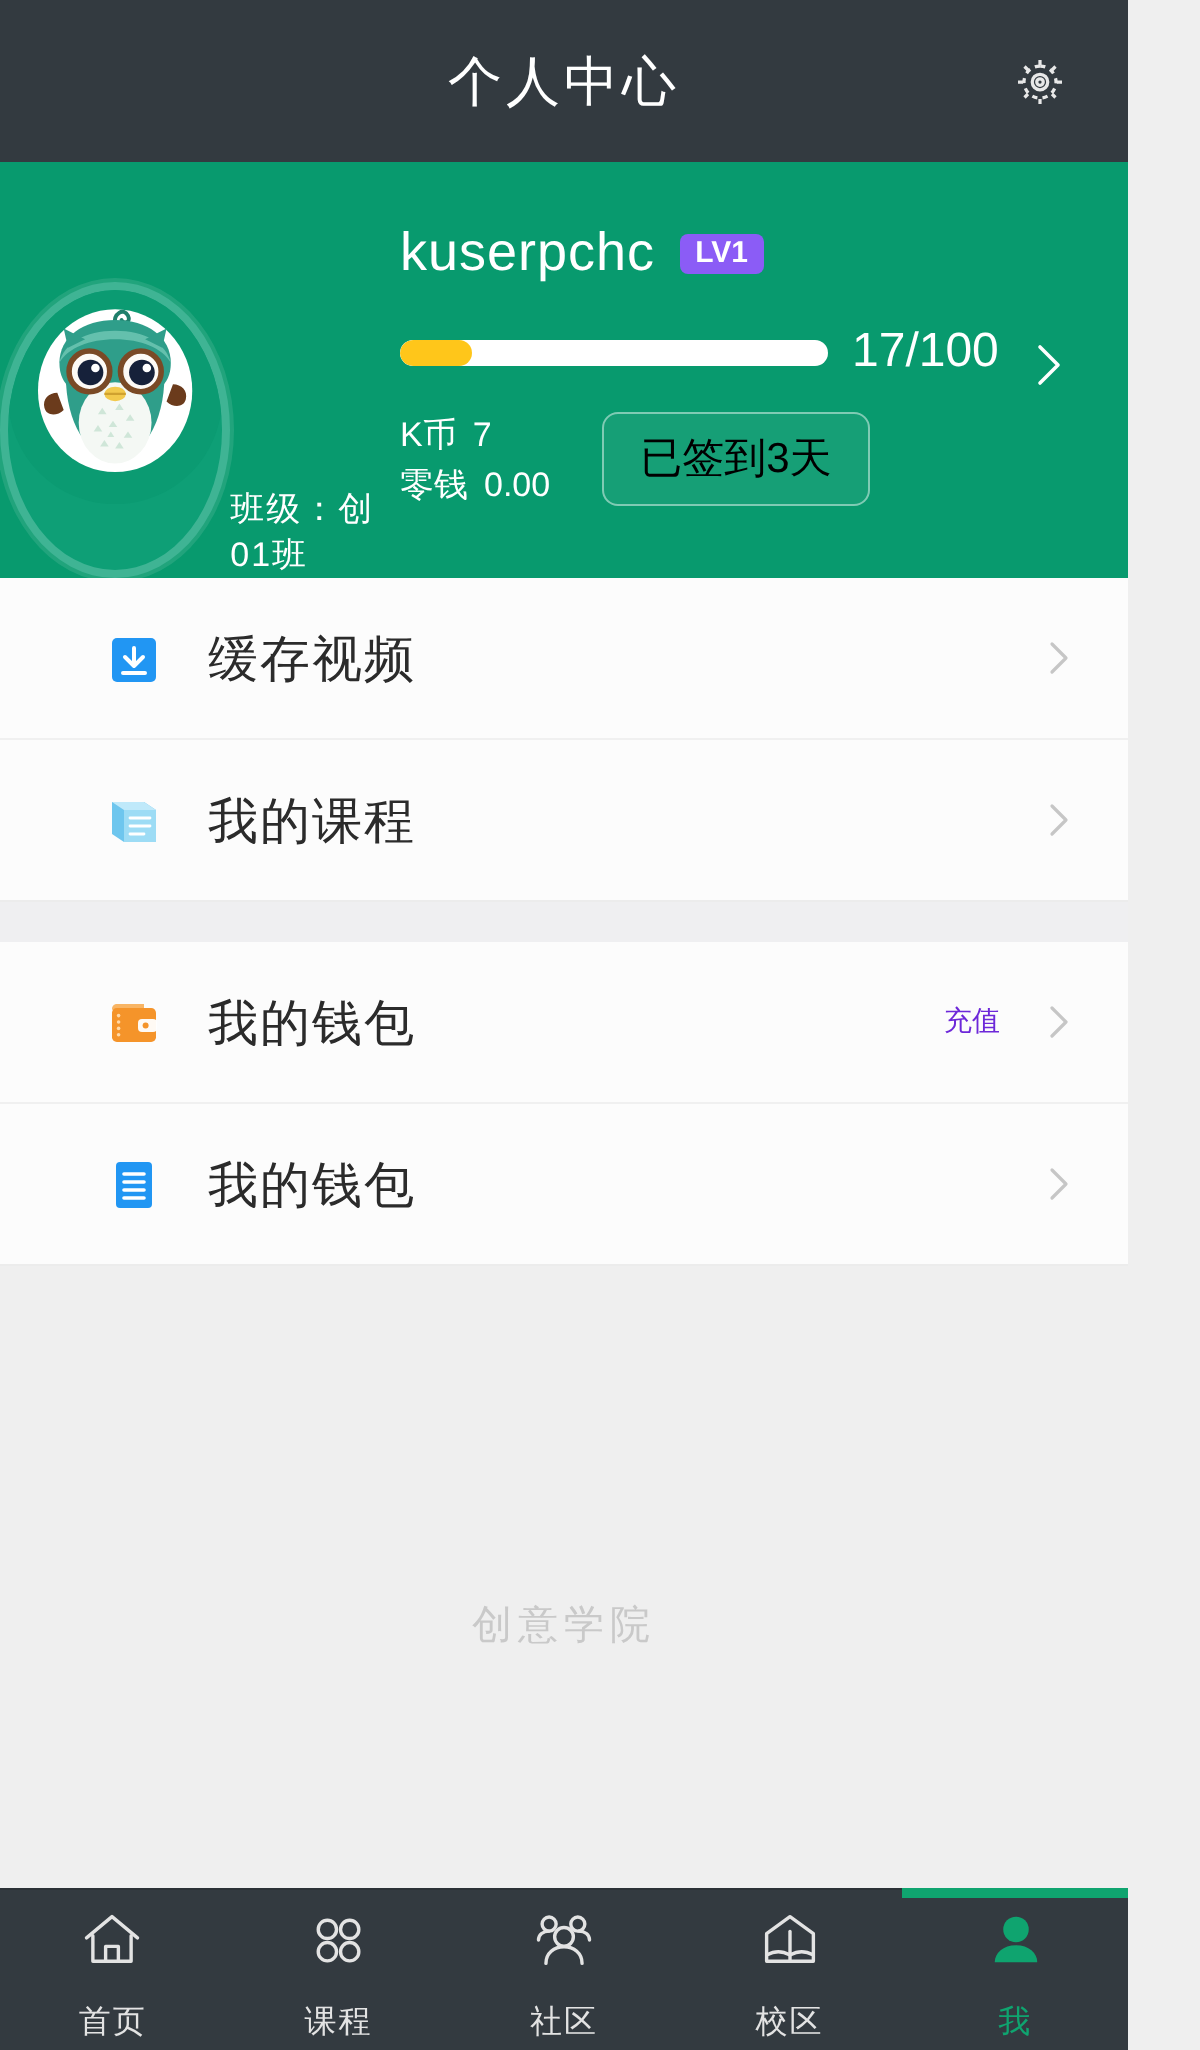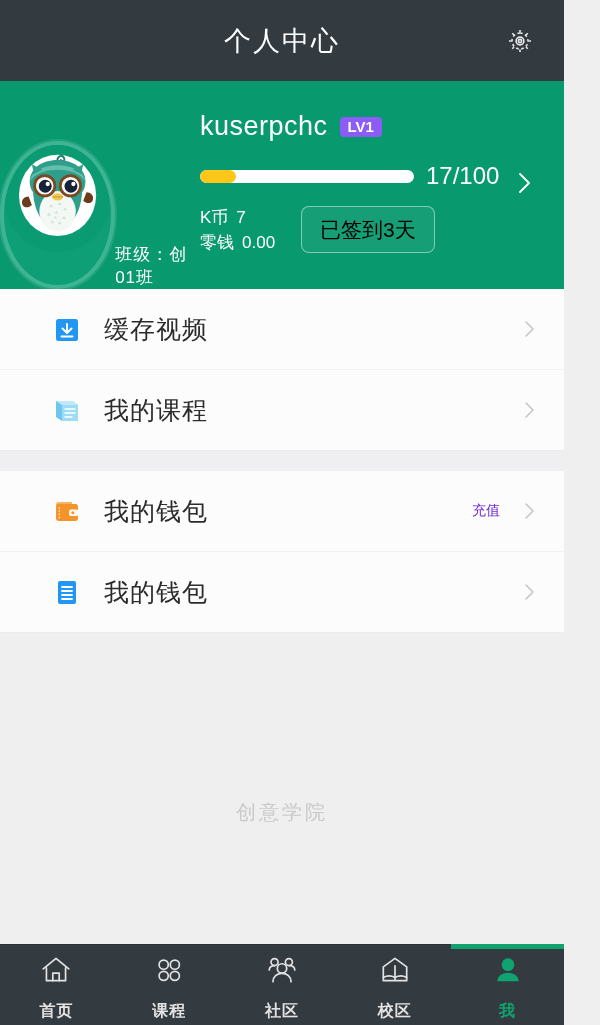--- a/index.html
+++ b/index.html
@@ -96,21 +96,21 @@
 
   
   .tabbar {
     flex: 0 0 81px; height: 81px; background: #333a40;
     display: flex; position: relative;
     border-top: 1px solid #2b3136;
   }
   .tab {
     flex: 1; display: flex; flex-direction: column;
     align-items: center; justify-content: center; gap: 14px;
-    position: relative; padding-top: 4px; font-weight: bold;
+    position: relative; padding-top: 4px;
   }
   .tab .tab-label { font-size: 16px; color: #e3e3e3; letter-spacing: 1px; }
   .tab.active .tab-label { color: #0fa46f; }
   .tab-indicator {
     position: absolute; top: -1px; left: 0; right: 0; height: 5px; background: #0fa46f;
   }
   .tab-icon { height: 34px; display: flex; align-items: center; justify-content: center; }
 </style>
 </head>
 <body>

